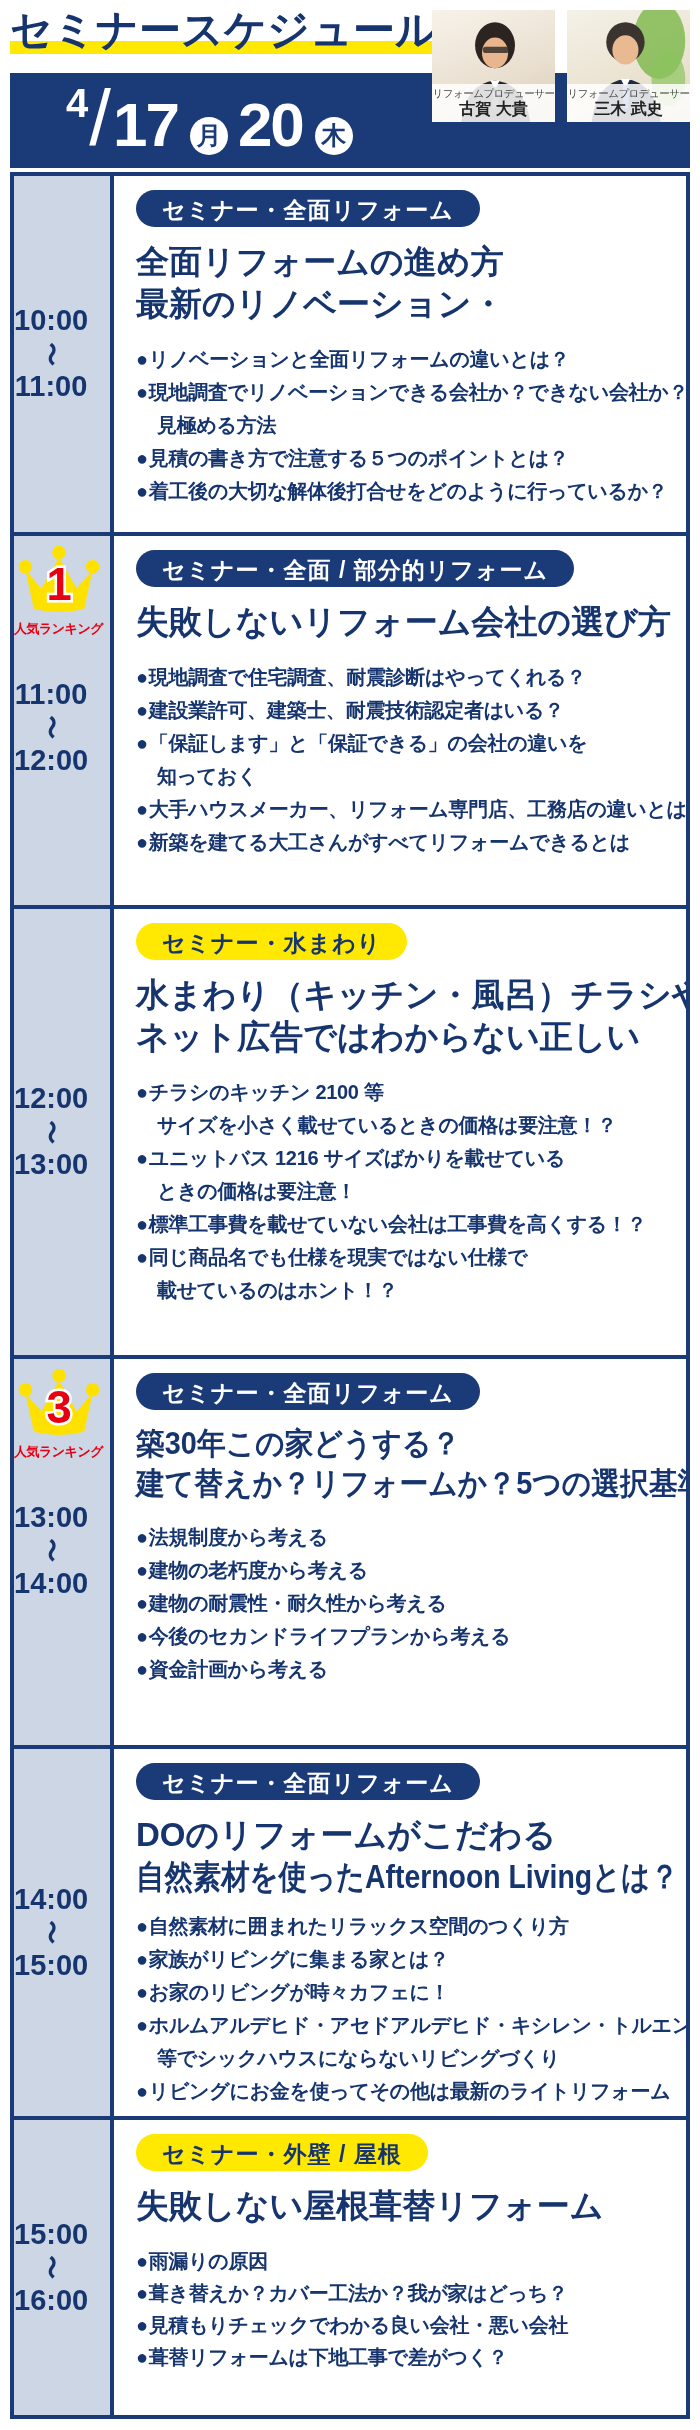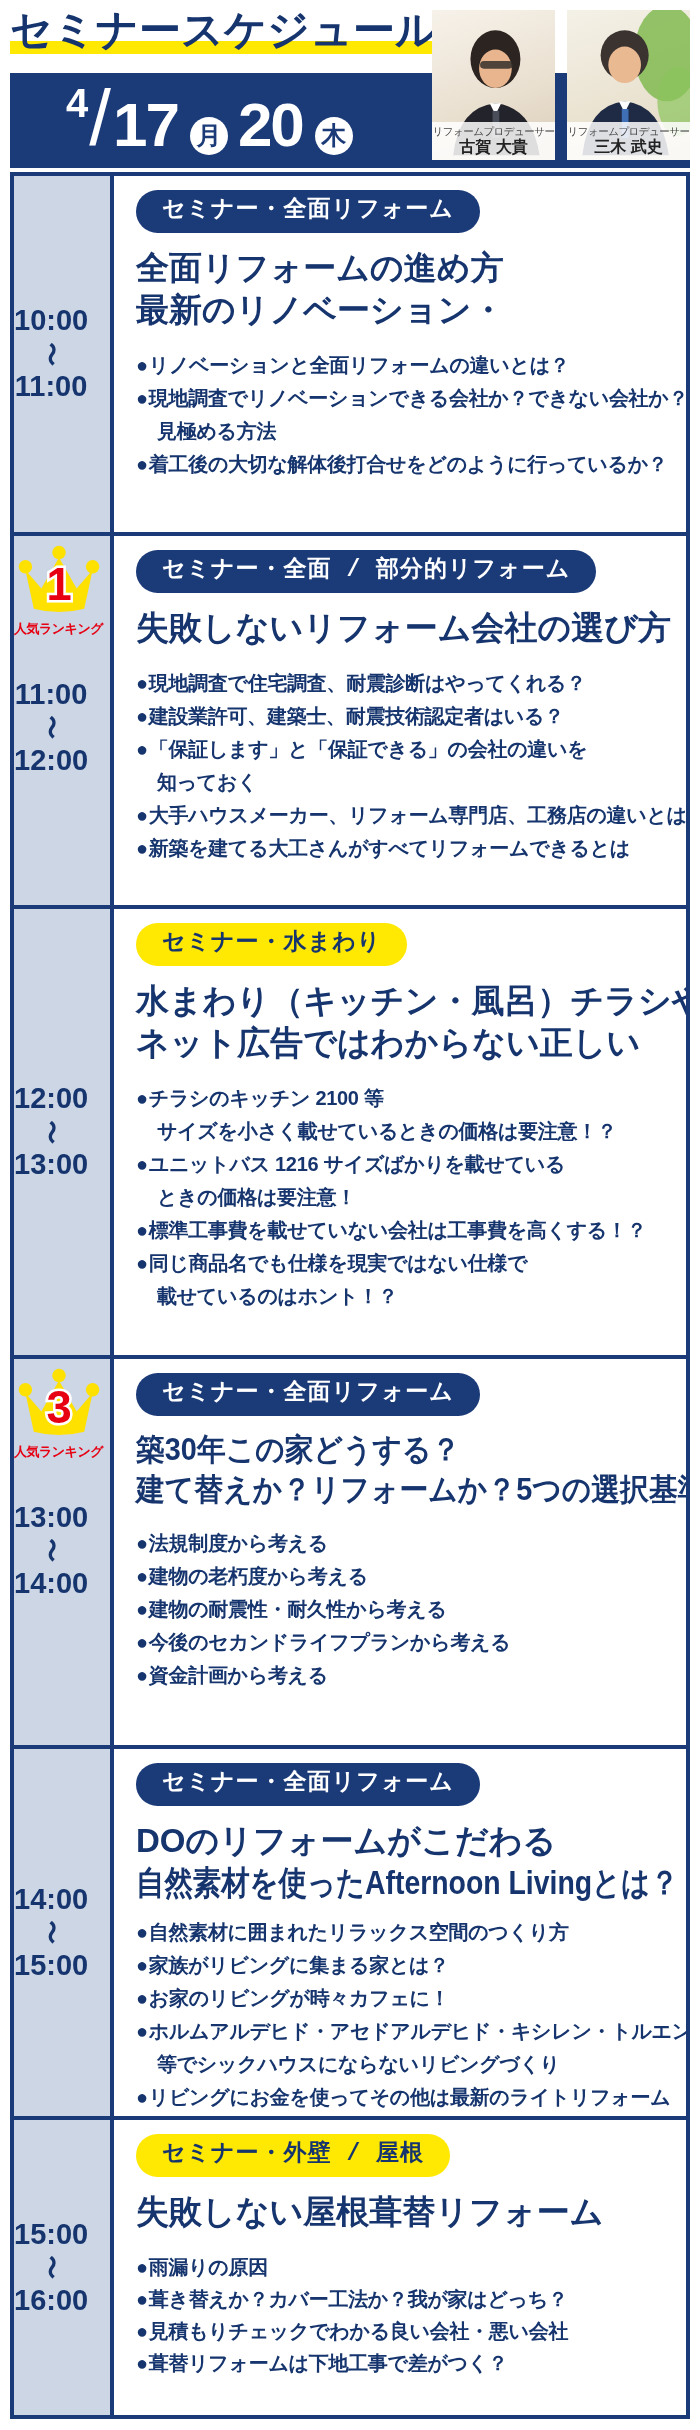--- a/index.html
+++ b/index.html
@@ -29,21 +29,21 @@
   .date-month { font-size:40px; font-weight:bold; align-self:flex-start; margin-top:8px; }
   .date-slash { font-size:78px; font-weight:normal; line-height:0.9; margin:0 2px 0 1px; transform:translateY(-2px); }
   .date-day { font-size:62px; font-weight:bold; letter-spacing:-2px; line-height:1; margin-top:8px; }
   .dow-circle {
     width:38px; height:38px; border-radius:50%; background:#fff; color:var(--navy);
     font-size:25px; font-weight:bold; display:flex; align-items:center; justify-content:center;
     margin:30px 10px 0 12px; flex:none;
   }
 
   
-  .speakers { position:absolute; left:432px; top:10px; width:258px; height:150px; display:flex; gap:12px; z-index:5; }
+  .speakers { position:absolute; left:432px; top:10px; width:258px; height:112px; display:flex; gap:12px; z-index:5; }
   .speaker { flex:1; position:relative; overflow:hidden; }
   .speaker.s1 { background:linear-gradient(160deg,#f7f2ea 0%,#e9dfcf 60%,#d9cbb6 100%); }
   .speaker.s2 { background:linear-gradient(160deg,#f4f1e7 0%,#e8e0cd 70%,#d8ccb4 100%); }
   .speaker svg { position:absolute; left:0; bottom:0; width:100%; height:100%; }
   .speaker-caption {
     position:absolute; left:0; right:0; bottom:0; background:rgba(255,255,255,0.85);
     text-align:center; padding:3px 0 4px; z-index:2;
   }
   .speaker-role { font-size:10.5px; color:#444; line-height:1.15; letter-spacing:-0.5px; }
   .speaker-name { font-size:16px; font-weight:bold; color:#222; line-height:1.2; }
@@ -71,22 +71,22 @@
   .session.ranked .time-cell { justify-content:flex-start; padding-top:8px; }
   .rank { display:flex; flex-direction:column; align-items:center; }
   .crown-icon { width:84px; height:74px; display:block; }
   .rank-label { color:var(--rank_red); font-size:13px; font-weight:bold; margin-top:2px; letter-spacing:-0.5px; white-space:nowrap; }
   .time-block { display:flex; flex-direction:column; align-items:center; font-size:29px; font-weight:bold; line-height:1.15; }
   .session.ranked .time-block { margin-top:40px; }
   .time-sep { transform:rotate(90deg); font-size:24px; line-height:1.1; margin:3px 0; }
 
   .content-cell { flex:1; padding:14px 4px 0 22px; overflow:hidden; }
   .badge {
-    display:inline-block; border-radius:26px; padding:8px 26px 10px;
-    font-size:23px; font-weight:bold; letter-spacing:1px; line-height:1.1; white-space:nowrap;font-family:Liberation Mono, monospace;
+    display:inline-block; border-radius:26px; padding:8px 26px 4px;
+    font-size:23px; font-weight:bold; letter-spacing:1px; line-height:1.1; white-space:nowrap;
   }
   .badge.navy { background:var(--navy); color:#fff; }
   .badge.yellow { background:var(--yellow); color:var(--deep_navy_text); }
 
   .session-title { margin-top:14px; font-size:33px; font-weight:bold; color:var(--deep_navy_text); line-height:1.27; white-space:nowrap; }
   .session-4 .session-title { font-size:31px; }
   .session-4 .title-line { transform:scaleX(0.93); transform-origin:left center; }
   .session-5 .title-line:nth-child(2) { transform:scaleX(0.86); transform-origin:left center; }
 
   .bullets { margin-top:18px; }
@@ -157,20 +157,21 @@
     <div class="content-cell">
       <span class="badge navy">セミナー・全面リフォーム</span>
       <div class="session-title">
           <div class="title-line">全面リフォームの進め方</div>
           <div class="title-line">最新のリノベーション・</div>
         </div>
       <div class="bullets">
           <div class="b-line"><span class="marker">●</span>リノベーションと全面リフォームの違いとは？</div>
           <div class="b-line"><span class="marker">●</span>現地調査でリノベーションできる会社か？できない会社か？</div>
           <div class="b-line cont">見極める方法</div>
+          <div class="b-line"><span class="marker">●</span>見積の書き方で注意する５つのポイントとは？</div>
           <div class="b-line"><span class="marker">●</span>着工後の大切な解体後打合せをどのように行っているか？</div>
         </div>
     </div>
   </div>
     <div class="session session-2 ranked">
     <div class="time-cell">
       <div class="rank">
         <svg class="crown-icon" viewBox="0 0 100 86">
           <circle cx="10" cy="26" r="8" fill="#ffe100"></circle>
           <circle cx="50" cy="9" r="8" fill="#ffe100"></circle>

